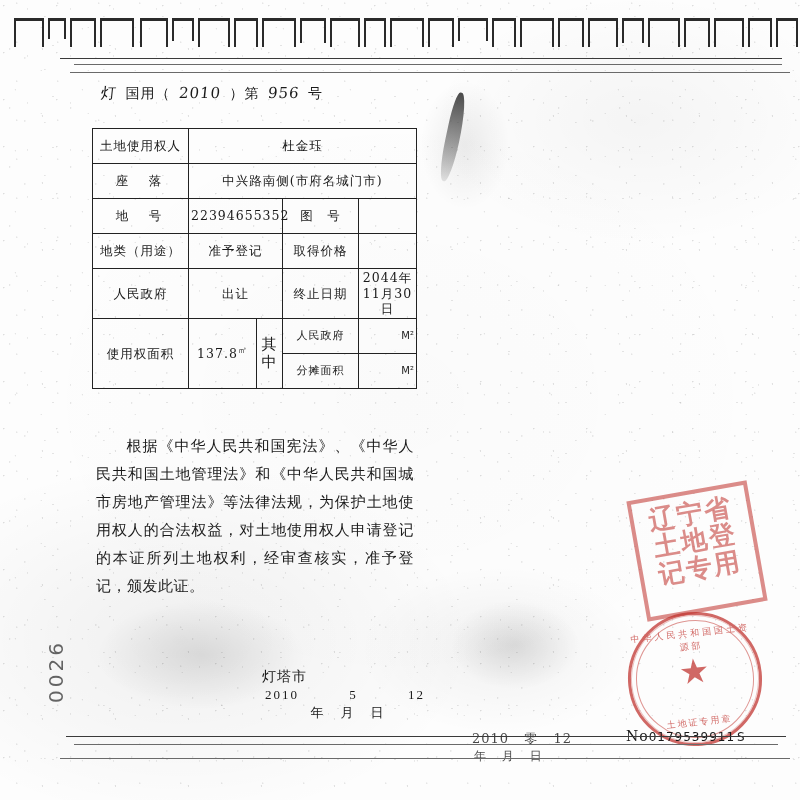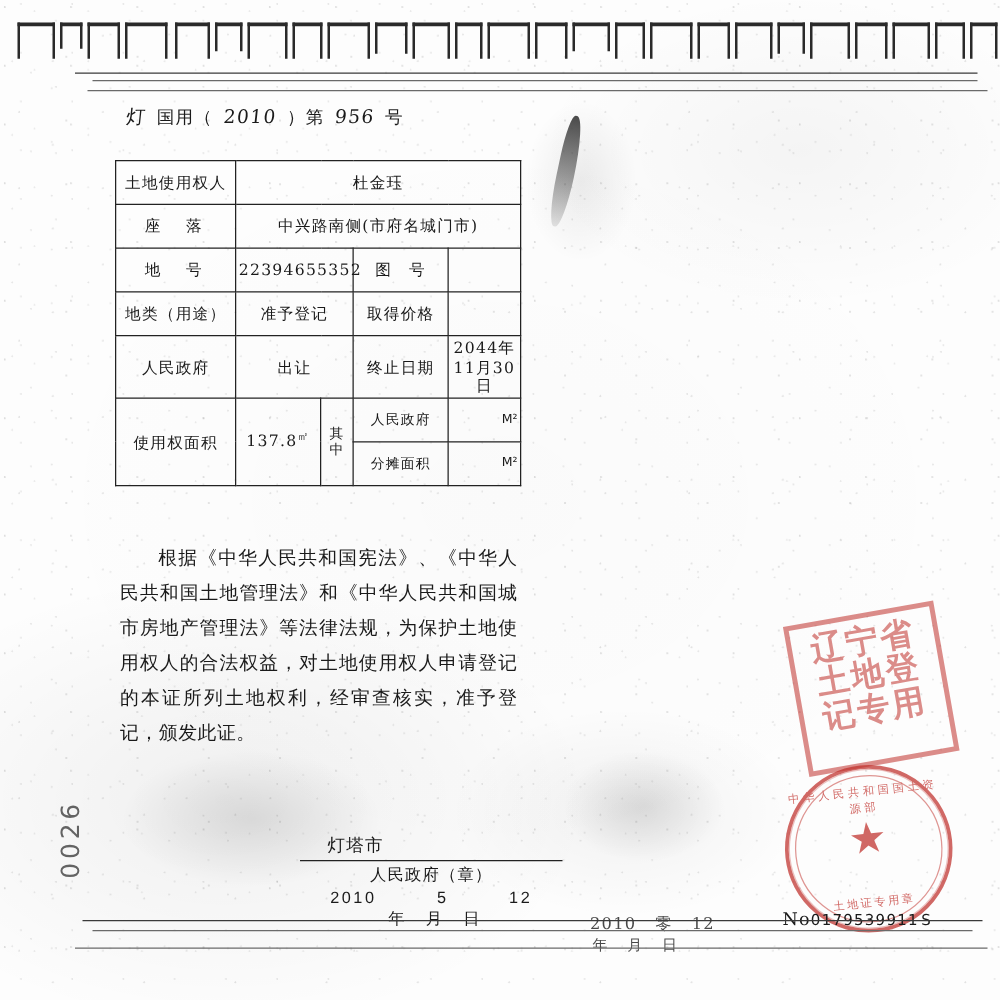--- a/index.html
+++ b/index.html
@@ -128,21 +128,21 @@
     text-align: justify;
   }
   #body-text .indent { display: inline-block; width: 30px; }
 
   
   #sig {
     position: absolute;
     left: 240px;
     top: 668px;
     width: 210px;
-    font-family: Liberation Sans, sans-serif;
+    font-family: Liberation Serif, serif;
     font-size: 14px;
     letter-spacing: 1px;
   }
   #sig .line1 { padding-left: 22px; }
   #sig .line2 {
     border-top: 1px solid #222;
     margin-top: 2px;
     padding-top: 2px;
     display: flex;
     justify-content: space-around;
@@ -370,21 +370,21 @@
       <td class="lab2">人民政府</td>
       <td colspan="2" class="hw">出让</td>
       <td class="lab2">终止日期</td>
       <td class="hw hw-small">2044年11月30日</td>
     </tr>
     <tr>
       <td rowspan="2" class="lab2">使用权面积</td>
       <td rowspan="2" class="hw">
         <span>137.8</span><span class="sup">㎡</span>
       </td>
-      <td rowspan="2" class="lab2" style="font-size:11px;">其中</td>
+      <td rowspan="2" class="lab2" style="font-size:15px;">其中</td>
       <td class="lab2" style="font-size:11px;">人民政府</td>
       <td>
         <span style="float:right;font-size:10px;">M²</span>
         <span></span>
       </td>
     </tr>
     <tr>
       <td class="lab2" style="font-size:11px;">分摊面积</td>
       <td>
         <span style="float:right;font-size:10px;">M²</span>
@@ -394,23 +394,20 @@
   </tbody>
 </table>
 
 <div id="body-text"><span class="indent"></span><span>根据《中华人民共和国宪法》、《中华人民共和国土地管理法》和《中华人民共和国城市房地产管理法》等法律法规，为保护土地使用权人的合法权益，对土地使用权人申请登记的本证所列土地权利，经审查核实，准予登记，颁发此证。</span></div>
 
 <div class="smudge" id="smudge-a"></div>
 <div class="smudge" id="smudge-b"></div>
 
 <div id="sig">
   <div class="line1">灯塔市</div>
-  <div class="line2">
-    <span>人民政府（章）</span>
-  </div>
   <div class="line3">
     <span>2010</span>
     <span>5</span>
     <span>12</span>
   </div>
   <div class="line3" style="padding-left:6px;">
     <span>年　月　日</span>
   </div>
 </div>
 

